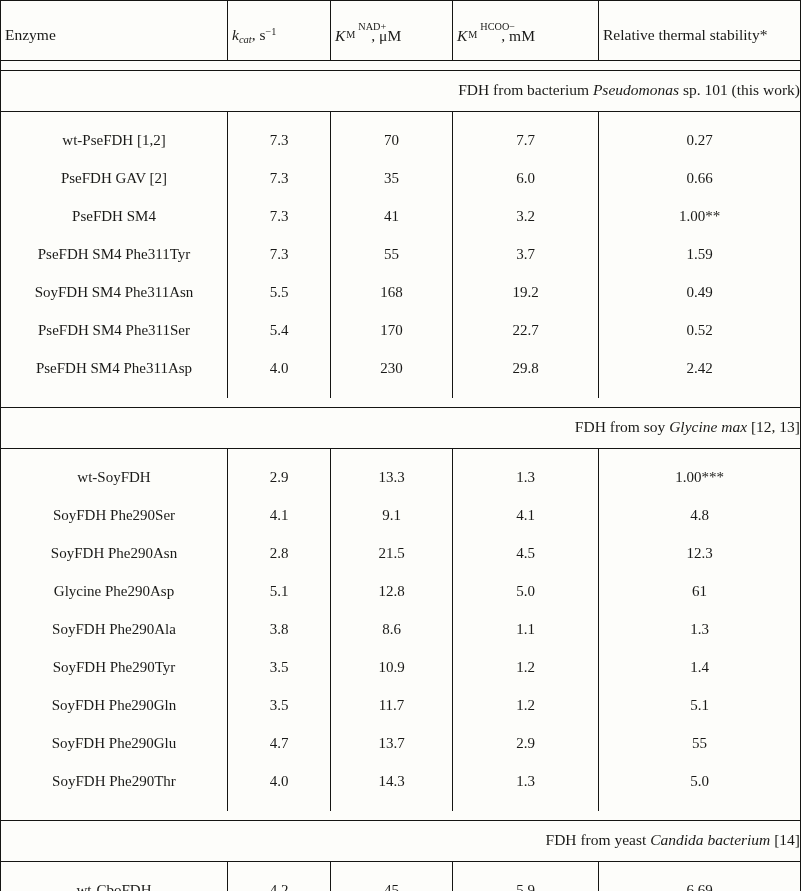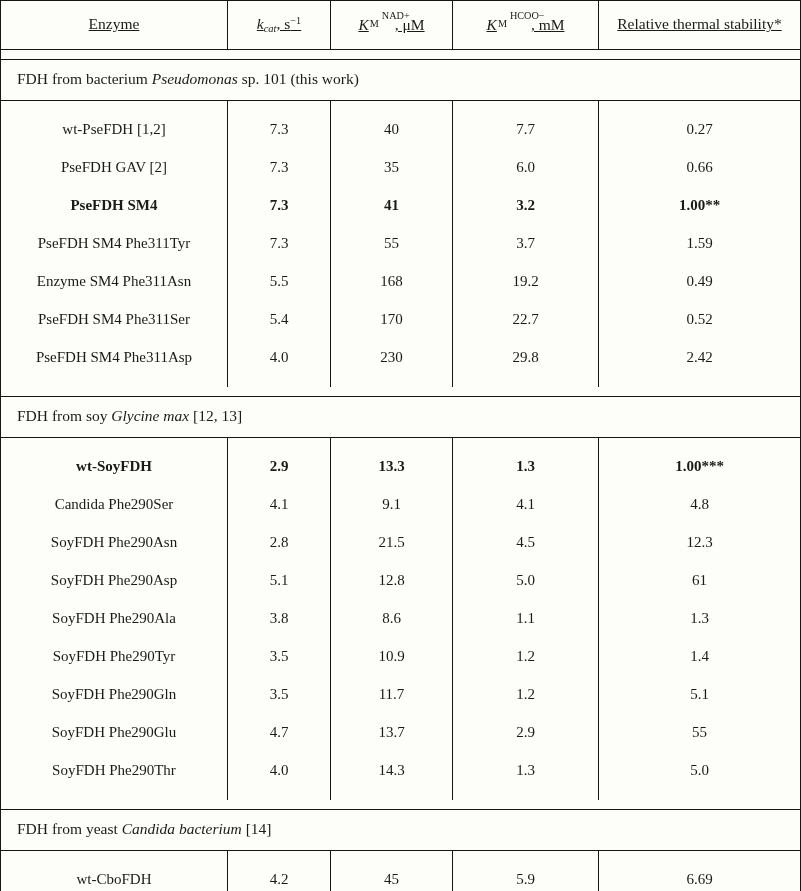--- a/index.html
+++ b/index.html
@@ -53,59 +53,58 @@
   }
 
   
   .vsep {
     border-left: 1.1px solid #151513;
   }
 
   
   tr.head-row td {
     height: 38px;
-    text-align: center;
+    text-align: left;
     font-size: 15.5px;
     line-height: 1.15;
-    padding: 4px 4px 6px 4px;
-    text-decoration: underline;
+    padding: 15px 4px 6px 4px;
   }
   tr.head-row {
     border-bottom: 1.3px solid #151513;
   }
   td.head-cell { position: relative; }
 
   
   tr.rule-gap td { height: 9px; }
 
   
   tr.section-row td {
     height: 30px;
-    text-align: left;
+    text-align: right;
     font-size: 15.5px;
-    padding: 4px 0 6px 16px;
+    padding: 4px 0 6px 7px;
     border-top: 1.3px solid #151513;
     border-bottom: 1.3px solid #151513;
   }
   
   tr.pad-row td { height: 10px; }
 
   
   tr.data-row td {
     height: 34px;
     font-size: 15px;
     padding: 1px 0 3px 0;
   }
   td.enzyme-cell {
     text-align: center;
     padding-left: 16px;
   }
   td.num-cell { text-align: center; }
 
-  .bold { font-weight: bold; margin-left: 22px; }
+  .bold { font-weight: normal; margin-left: 22px; }
   .ital { font-style: italic; }
 
   
   .mvar {
     font-style: italic;
   }
   sub {
     font-size: 0.68em;
     vertical-align: -0.28em;
     font-style: italic;
@@ -172,21 +171,21 @@
         <tr class="pad-row">
           <td class=""></td>
           <td class="vsep"></td>
           <td class="vsep"></td>
           <td class="vsep"></td>
           <td class="vsep"></td>
         </tr>
         <tr class="data-row">
           <td class="enzyme-cell">wt-PseFDH [1,2]</td>
           <td class="num-cell vsep">7.3</td>
-          <td class="num-cell vsep">40</td>
+          <td class="num-cell vsep">70</td>
           <td class="num-cell vsep">7.7</td>
           <td class="num-cell vsep">0.27</td>
         </tr>
         <tr class="data-row">
           <td class="enzyme-cell">PseFDH GAV [2]</td>
           <td class="num-cell vsep">7.3</td>
           <td class="num-cell vsep">35</td>
           <td class="num-cell vsep">6.0</td>
           <td class="num-cell vsep">0.66</td>
         </tr>
@@ -198,21 +197,21 @@
           <td class="num-cell vsep bold">1.00**</td>
         </tr>
         <tr class="data-row">
           <td class="enzyme-cell">PseFDH SM4 Phe311Tyr</td>
           <td class="num-cell vsep">7.3</td>
           <td class="num-cell vsep">55</td>
           <td class="num-cell vsep">3.7</td>
           <td class="num-cell vsep">1.59</td>
         </tr>
         <tr class="data-row">
-          <td class="enzyme-cell">Enzyme SM4 Phe311Asn</td>
+          <td class="enzyme-cell">SoyFDH SM4 Phe311Asn</td>
           <td class="num-cell vsep">5.5</td>
           <td class="num-cell vsep">168</td>
           <td class="num-cell vsep">19.2</td>
           <td class="num-cell vsep">0.49</td>
         </tr>
         <tr class="data-row">
           <td class="enzyme-cell">PseFDH SM4 Phe311Ser</td>
           <td class="num-cell vsep">5.4</td>
           <td class="num-cell vsep">170</td>
           <td class="num-cell vsep">22.7</td>
@@ -246,35 +245,35 @@
           <td class="vsep"></td>
         </tr>
         <tr class="data-row">
           <td class="enzyme-cell bold">wt-SoyFDH</td>
           <td class="num-cell vsep bold">2.9</td>
           <td class="num-cell vsep bold">13.3</td>
           <td class="num-cell vsep bold">1.3</td>
           <td class="num-cell vsep bold">1.00***</td>
         </tr>
         <tr class="data-row">
-          <td class="enzyme-cell">Candida Phe290Ser</td>
+          <td class="enzyme-cell">SoyFDH Phe290Ser</td>
           <td class="num-cell vsep">4.1</td>
           <td class="num-cell vsep">9.1</td>
           <td class="num-cell vsep">4.1</td>
           <td class="num-cell vsep">4.8</td>
         </tr>
         <tr class="data-row">
           <td class="enzyme-cell">SoyFDH Phe290Asn</td>
           <td class="num-cell vsep">2.8</td>
           <td class="num-cell vsep">21.5</td>
           <td class="num-cell vsep">4.5</td>
           <td class="num-cell vsep">12.3</td>
         </tr>
         <tr class="data-row">
-          <td class="enzyme-cell">SoyFDH Phe290Asp</td>
+          <td class="enzyme-cell">Glycine Phe290Asp</td>
           <td class="num-cell vsep">5.1</td>
           <td class="num-cell vsep">12.8</td>
           <td class="num-cell vsep">5.0</td>
           <td class="num-cell vsep">61</td>
         </tr>
         <tr class="data-row">
           <td class="enzyme-cell">SoyFDH Phe290Ala</td>
           <td class="num-cell vsep">3.8</td>
           <td class="num-cell vsep">8.6</td>
           <td class="num-cell vsep">1.1</td>

